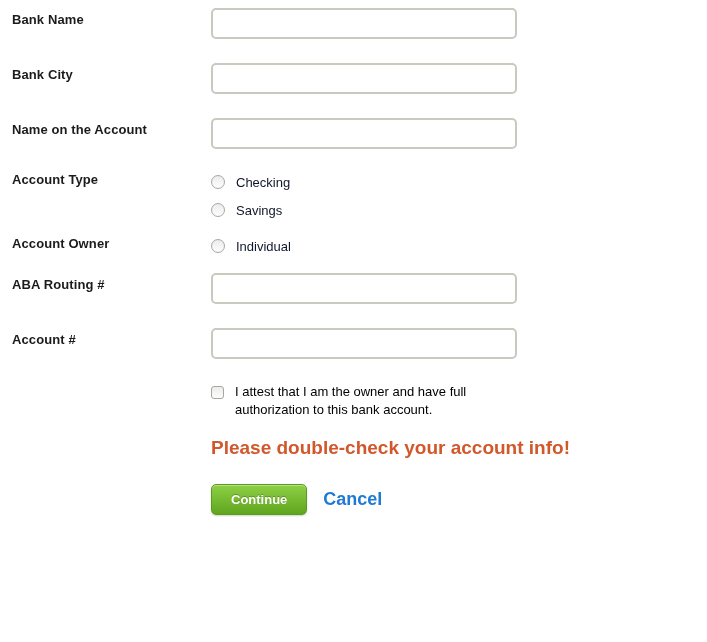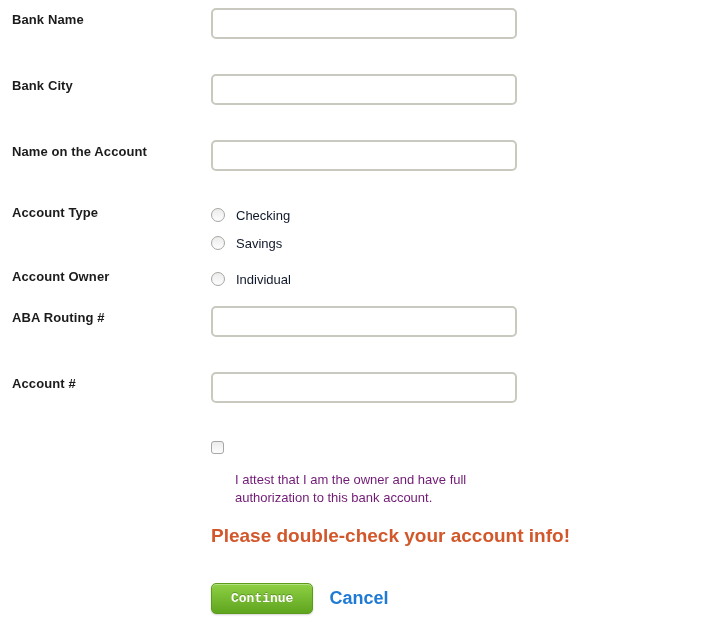--- a/index.html
+++ b/index.html
@@ -7,21 +7,21 @@
     margin: 0; padding: 0;
     background: #ffffff;
     font-family: "Liberation Sans", sans-serif;
   }
   .page {
     width: 707px; height: 642px;
     background: #ffffff;
     overflow: hidden;
   }
   .form { padding: 8px 0 0 12px; }
-  .row { display: flex; align-items: flex-start; margin-bottom: 35px; }
+  .row { display: flex; align-items: flex-start; margin-bottom: 24px; }
   .row.radios { margin-top: -5px; margin-bottom: 13px; }
   .row.attest-row { margin-bottom: 20px; }
   .label-col {
     width: 199px;
     flex: 0 0 199px;
     font-size: 13px;
     font-weight: bold;
     color: #1b1b1b;
     line-height: 15px;
     padding-top: 4px;
@@ -88,24 +88,23 @@
     border-radius: 3px;
     border: 1px solid #a6a6a2;
     background: linear-gradient(#ececec, #fdfdfd);
     margin-right: 11px;
     margin-top: 3px;
     flex: 0 0 13px;
     cursor: pointer;
   }
   .attest-label {
     font-size: 13px;
-    color: #701a75;
+    color: #000000;
     line-height: 18px;
     width: 272px;
-    margin-top: 33px;
   }
 
   .warning { width: 482px; }
   .warning-title {
     font-size: 19px;
     font-weight: bold;
     color: #d2572b;
     line-height: 17px;
     margin-bottom: 4px;
   }
@@ -116,21 +115,21 @@
   }
 
   .actions { display: flex; align-items: center; }
   .continue-btn {
     height: 31px;
     padding: 0 19px;
     border: 1px solid #5d9b1c;
     border-radius: 5px;
     background: linear-gradient(#8ed045, #5fa51e);
     color: #ffffff;
-    font-family: Liberation Mono, monospace;
+    font-family: Liberation Sans, sans-serif;
     font-size: 13px;
     font-weight: bold;
     text-shadow: 0 -1px 0 rgba(0,0,0,0.25);
     box-shadow: inset 0 1px 0 rgba(255,255,255,0.35), 0 1px 2px rgba(0,0,0,0.18);
     cursor: pointer;
   }
   .cancel-link {
     margin-left: 16px;
     font-size: 18px;
     font-weight: bold;

